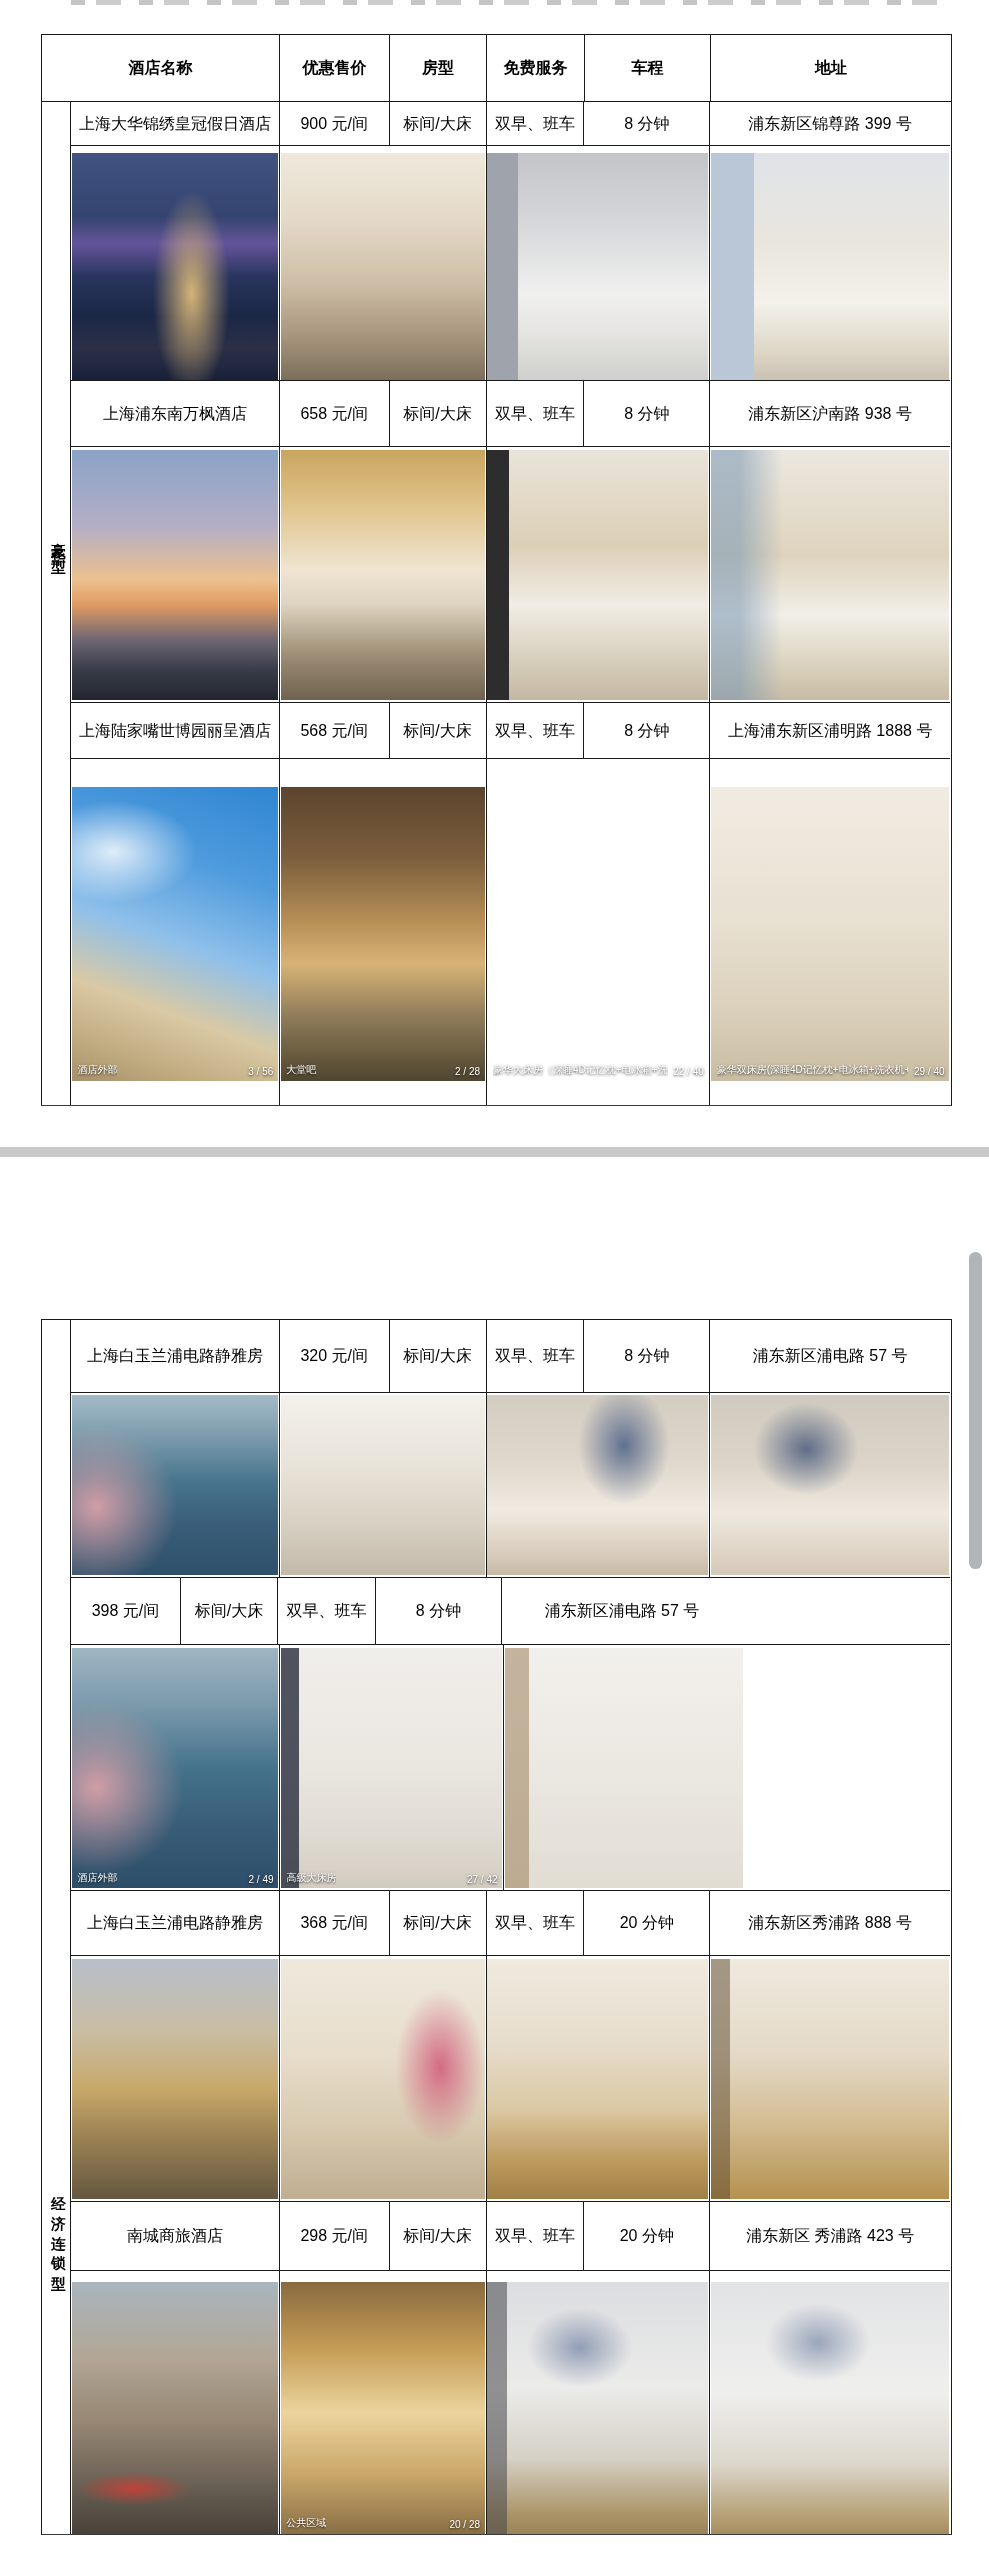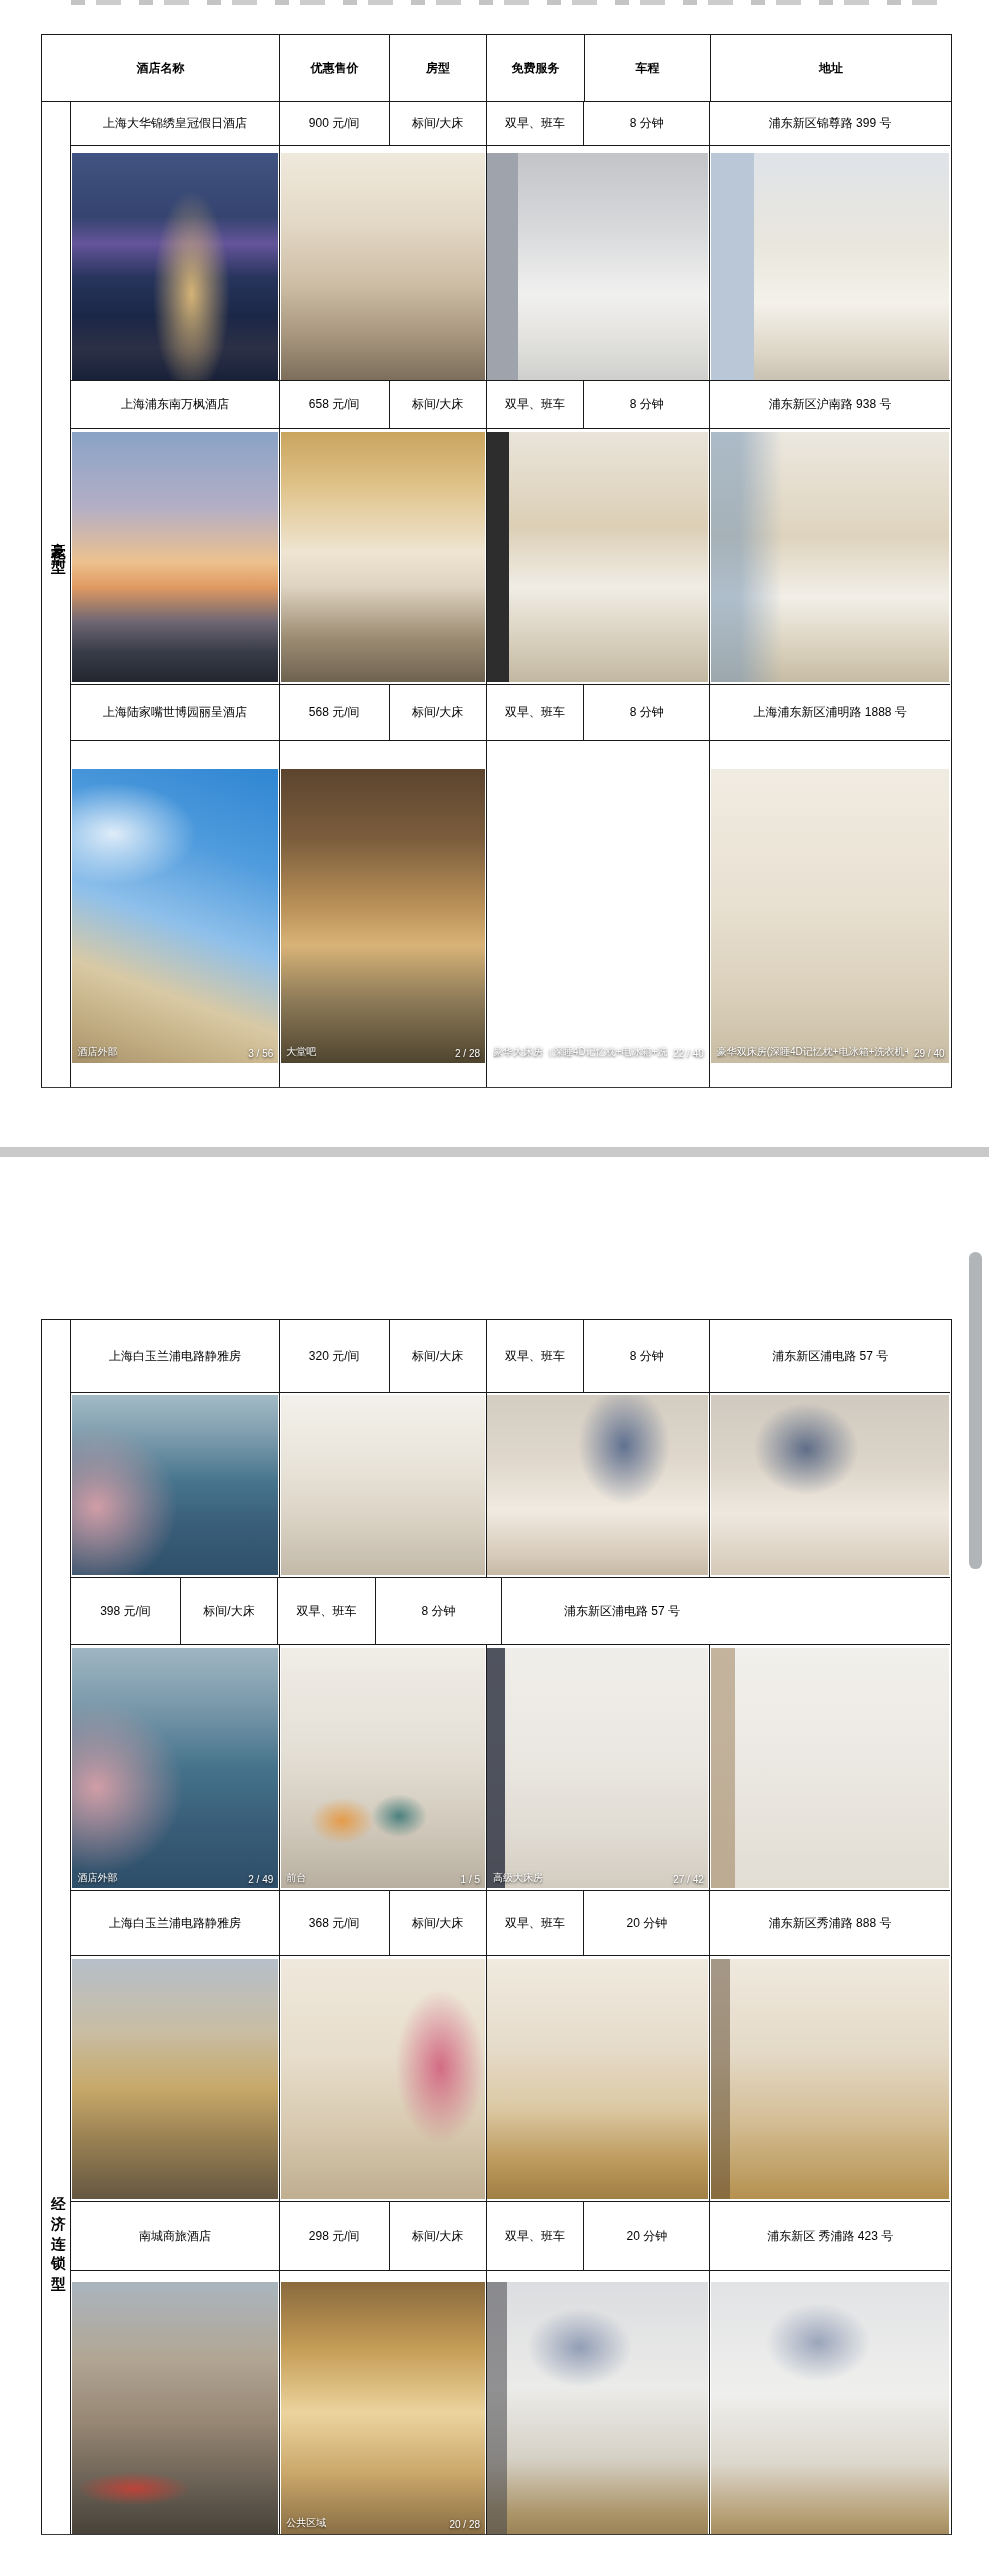--- a/index.html
+++ b/index.html
@@ -11,21 +11,21 @@
     background:repeating-linear-gradient(90deg,#8a8a8a 0 13.7px,transparent 13.7px 25px,#9a9a9a 25px 50px,transparent 50px 68px);}
 
   
   .tbl{position:absolute;left:41px;width:909px;border:0.9px solid #1a1a1a;border-top-width:1.8px;border-bottom:1.8px solid #3a3a3a;box-sizing:content-box;background:#fff;}
   .t1{top:34px;}
   .t2{top:1319px;}
   .row{display:flex;border-bottom:0.9px solid #1a1a1a;box-sizing:border-box;}
   .row:last-child{border-bottom:none;}
   .hdr{height:67px;border-bottom:1.8px solid #1a1a1a;}
   .cell{box-sizing:border-box;border-right:0.9px solid #1a1a1a;display:flex;align-items:center;justify-content:center;
-        text-align:right;font-size:12px;line-height:1.25;padding:1.8px 2.7px;overflow:hidden;}
+        text-align:right;font-size:16px;line-height:1.25;padding:1.8px 2.7px;overflow:hidden;}
   .cell:last-child{border-right:none;}
   .hdr .cell{font-weight:700;}
   .c-namehdr{width:238px;}
   .c-name{width:209px;}
   .c-price{width:110px;}
   .c-room{width:97px;}
   .c-serv{width:98px;}
   .c-drive{width:126px;}
   .c-addr{width:240px;}
 
@@ -144,21 +144,21 @@
               <div class="photo ph-a1p2"></div>
             </div>
           <div class="pcell p3 pad-a">
               <div class="photo ph-a1p3"></div>
             </div>
           <div class="pcell p4 pad-a">
               <div class="photo ph-a1p4"></div>
             </div>
         </div>
 
-        <div class="row" style="height:48px">
+        <div class="row" style="height:66px">
           <div class="cell c-name">上海浦东南万枫酒店</div>
           <div class="cell c-price">658 元/间</div>
           <div class="cell c-room">标间/大床</div>
           <div class="cell c-serv">双早、班车</div>
           <div class="cell c-drive">8 分钟</div>
           <div class="cell c-addr">浦东新区沪南路 938 号</div>
         </div>
         <div class="row prow" style="height:256px">
           <div class="pcell p1 pad-b">
               <div class="photo ph-a2p1"></div>
@@ -262,28 +262,20 @@
         </div>
         <div class="row prow" style="height:246px">
           <div class="pcell p1 pad-b">
               <div class="photo ph-b2p1">
             <div class="wm">
                   <span class="wl">酒店外部</span>
                   <span class="wc">2 / 49</span>
                 </div>
           </div>
             </div>
-          <div class="pcell p2 pad-b">
-              <div class="photo ph-b2p2">
-            <div class="wm">
-                  <span class="wl">前台</span>
-                  <span class="wc">1 / 5</span>
-                </div>
-          </div>
-            </div>
           <div class="pcell p3 pad-b">
               <div class="photo ph-b2p3">
             <div class="wm">
                   <span class="wl">高级大床房</span>
                   <span class="wc">27 / 42</span>
                 </div>
           </div>
             </div>
           <div class="pcell p4 pad-b">
               <div class="photo ph-b2p4"></div>

